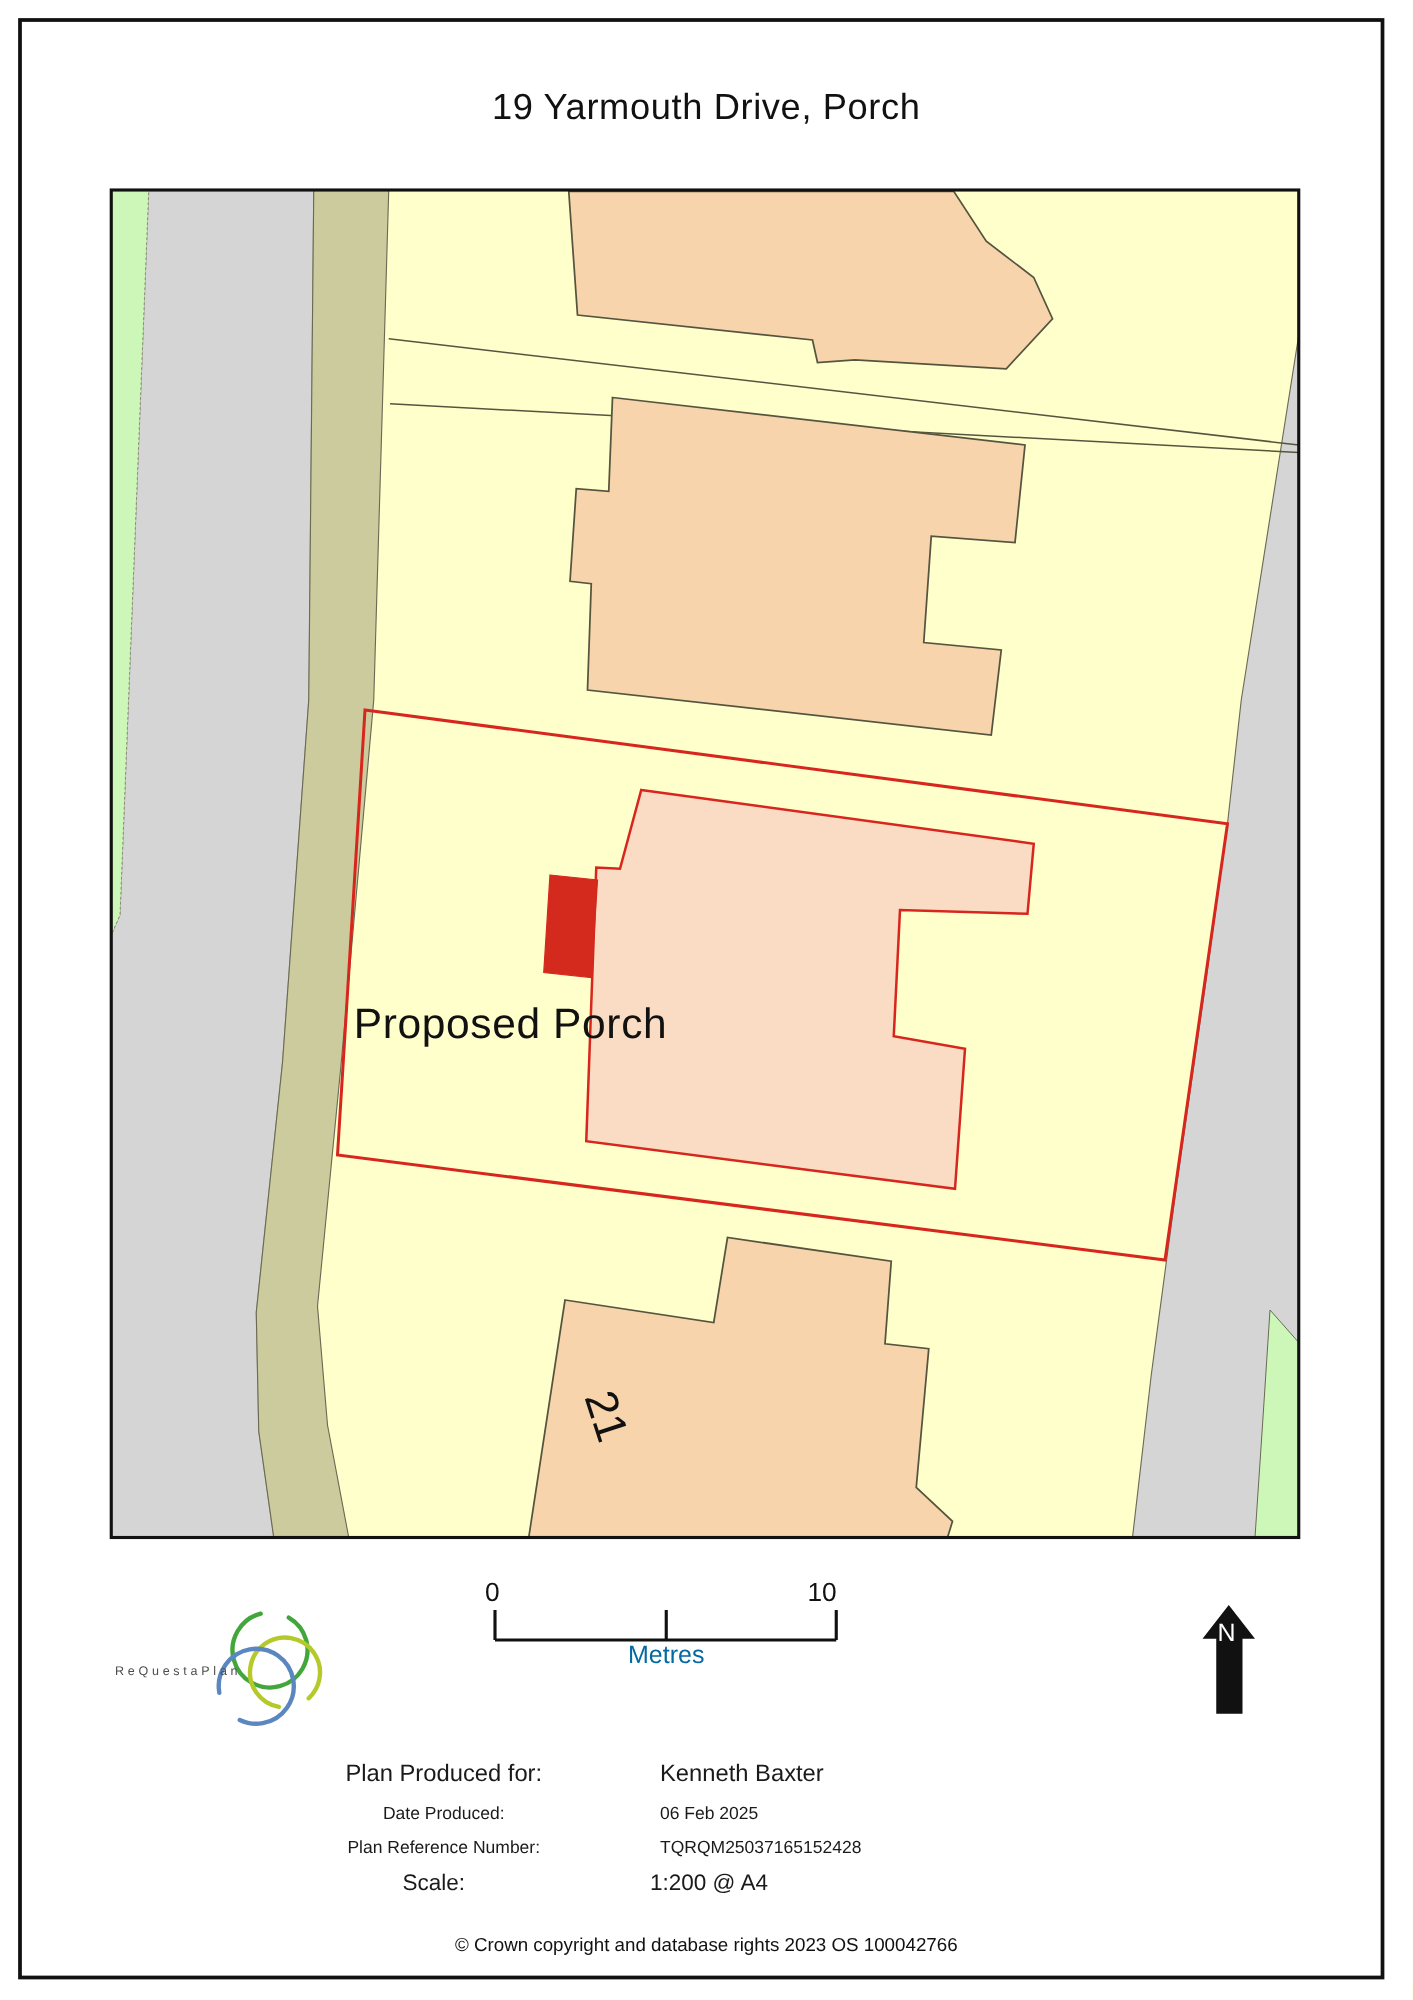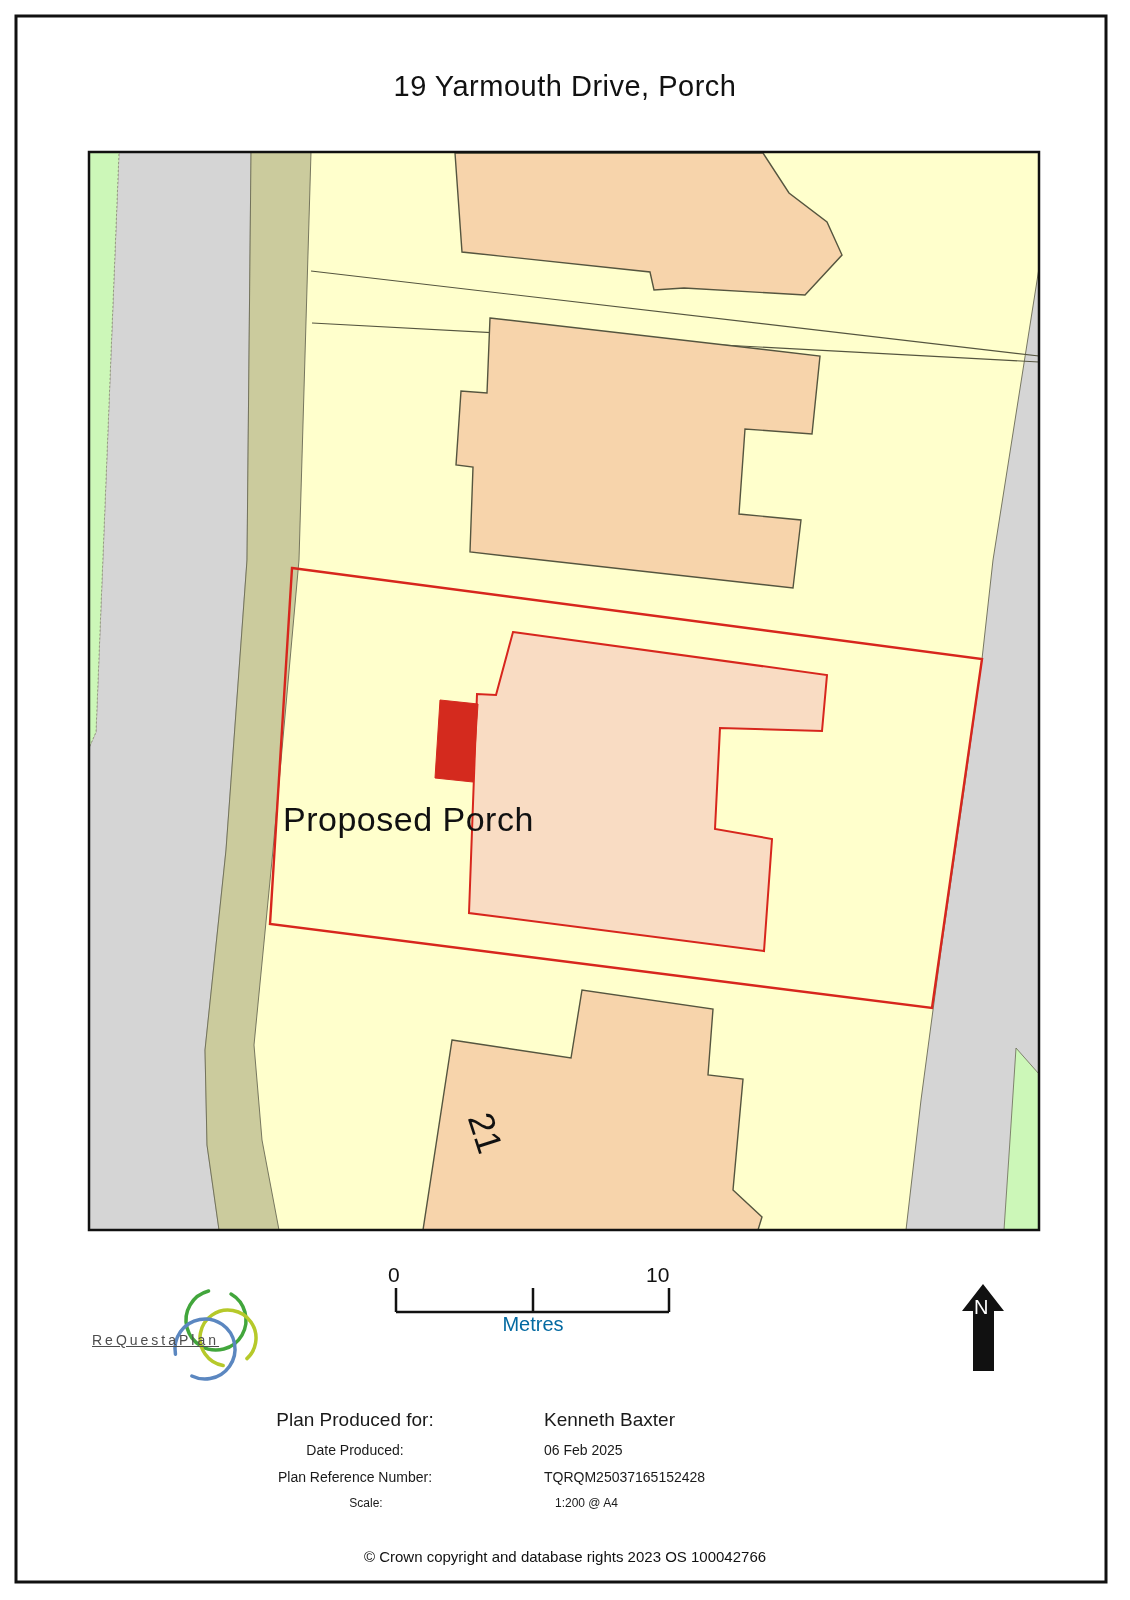--- a/index.html
+++ b/index.html
@@ -18,28 +18,28 @@
   }
   .neighbour-label{
     left:450px;top:1112px;width:70px;text-align:center;font-size:36px;color:#111;
     transform:rotate(72deg);transform-origin:center center;
   }
   .scale-num{font-size:21px;color:#111;}
   .scale-zero{left:388px;top:1263px;}
   .scale-ten{left:646px;top:1263px;}
   .scale-unit{left:468px;top:1313px;width:130px;text-align:center;font-size:20px;color:#0369a1;}
   .north-n{left:974px;top:1296px;font-size:20px;color:#ffffff;}
-  .logo-text{left:92px;top:1332px;font-size:14px;letter-spacing:3px;color:#4d4d4d;white-space:nowrap;text-decoration:underline;}
+  .logo-text{left:92px;top:1332px;font-size:10px;letter-spacing:3px;color:#4d4d4d;white-space:nowrap;}
   .detail-row{white-space:nowrap;}
   .d-label{display:inline-block;width:330px;text-align:center;margin-top:28px;}
-  .d-value{display:inline-block;margin-left:24px;text-align:left;}
+  .d-value{display:inline-block;margin-left:8px;text-align:left;}
   .row1{left:190px;top:1381px;font-size:19px;}
   .row2{left:190px;top:1414px;font-size:14px;}
   .row3{left:190px;top:1441px;font-size:14px;}
-  .row4{left:201px;top:1468px;font-size:12px;}
+  .row4{left:182px;top:1468px;font-size:18px;}
   .copyright{left:0;top:1548px;width:1130px;text-align:center;font-size:15px;color:#111;}
 </style>
 </head>
 <body>
 
 <div id="page">
 
   <svg id="map-layer" viewBox="0 0 1130 1600" xmlns="http://www.w3.org/2000/svg">
     <defs>
       <clipPath id="mapclip">

